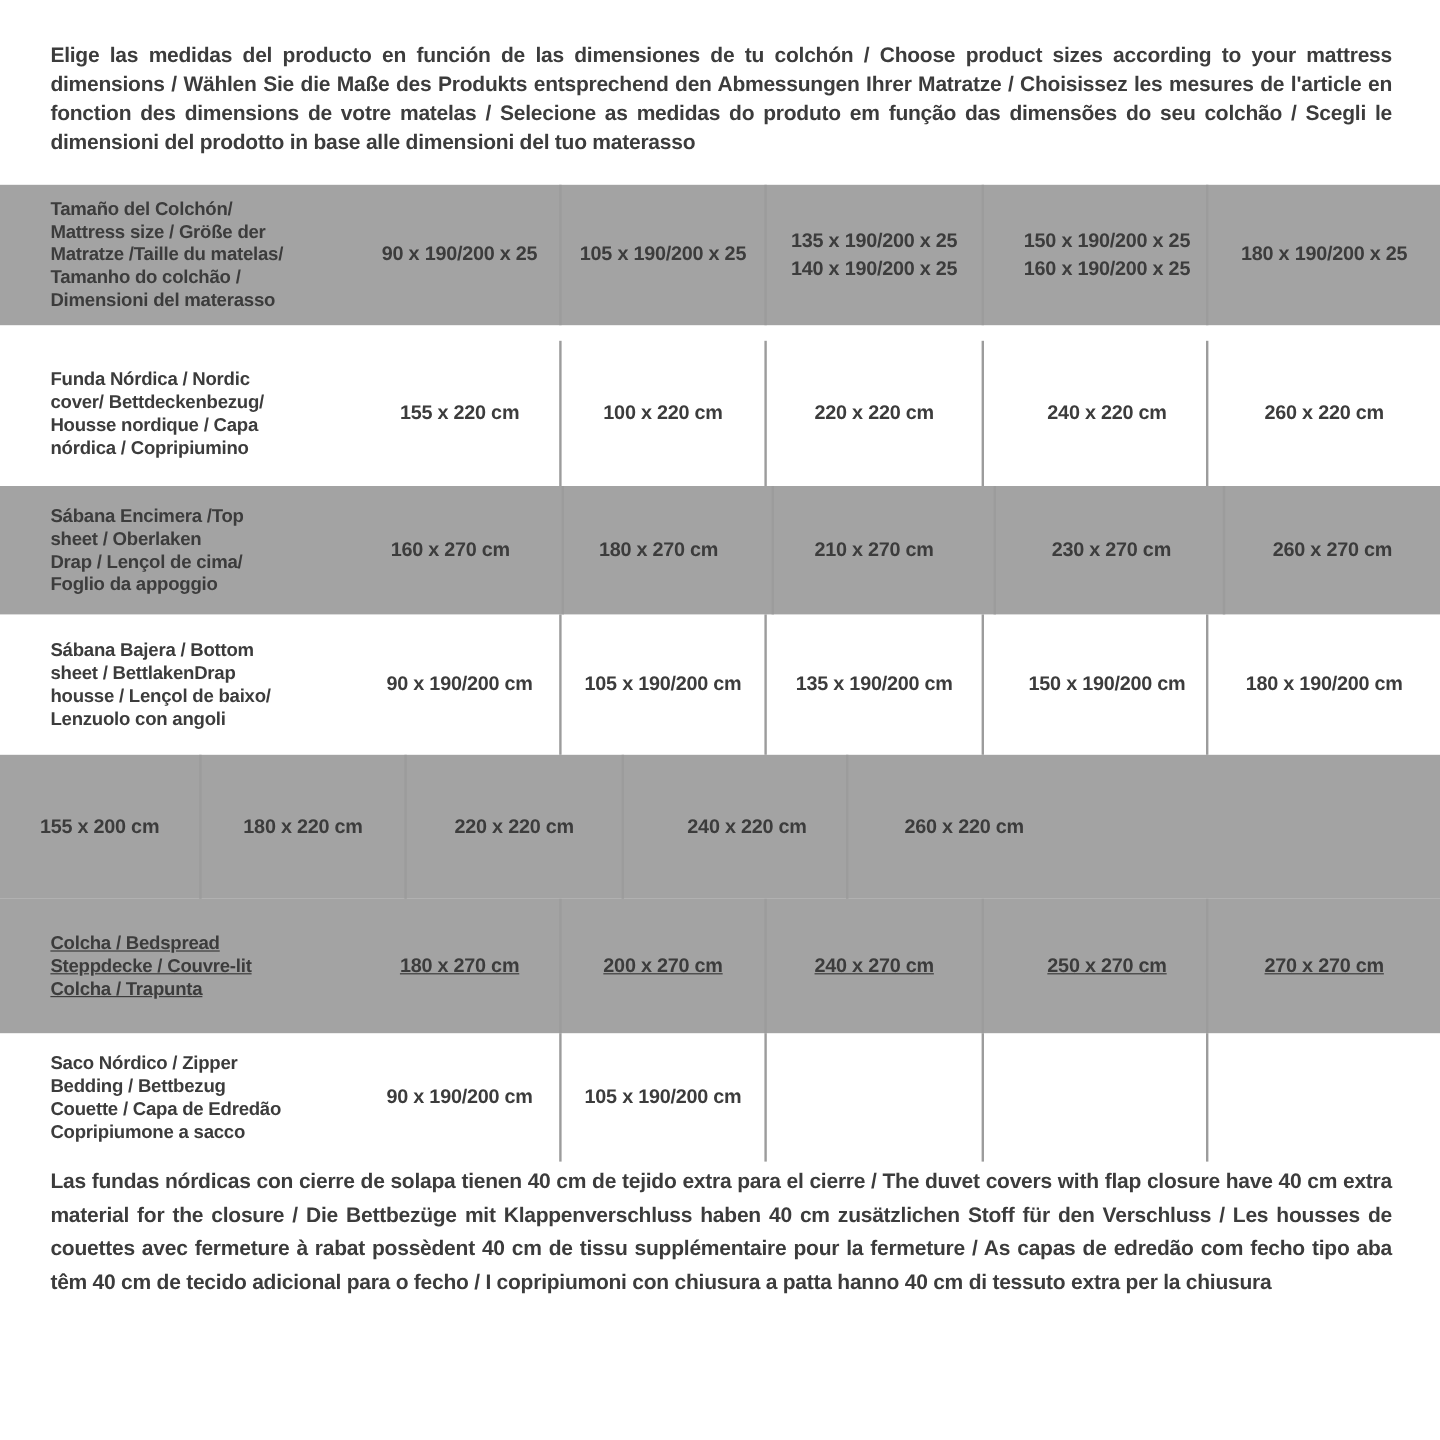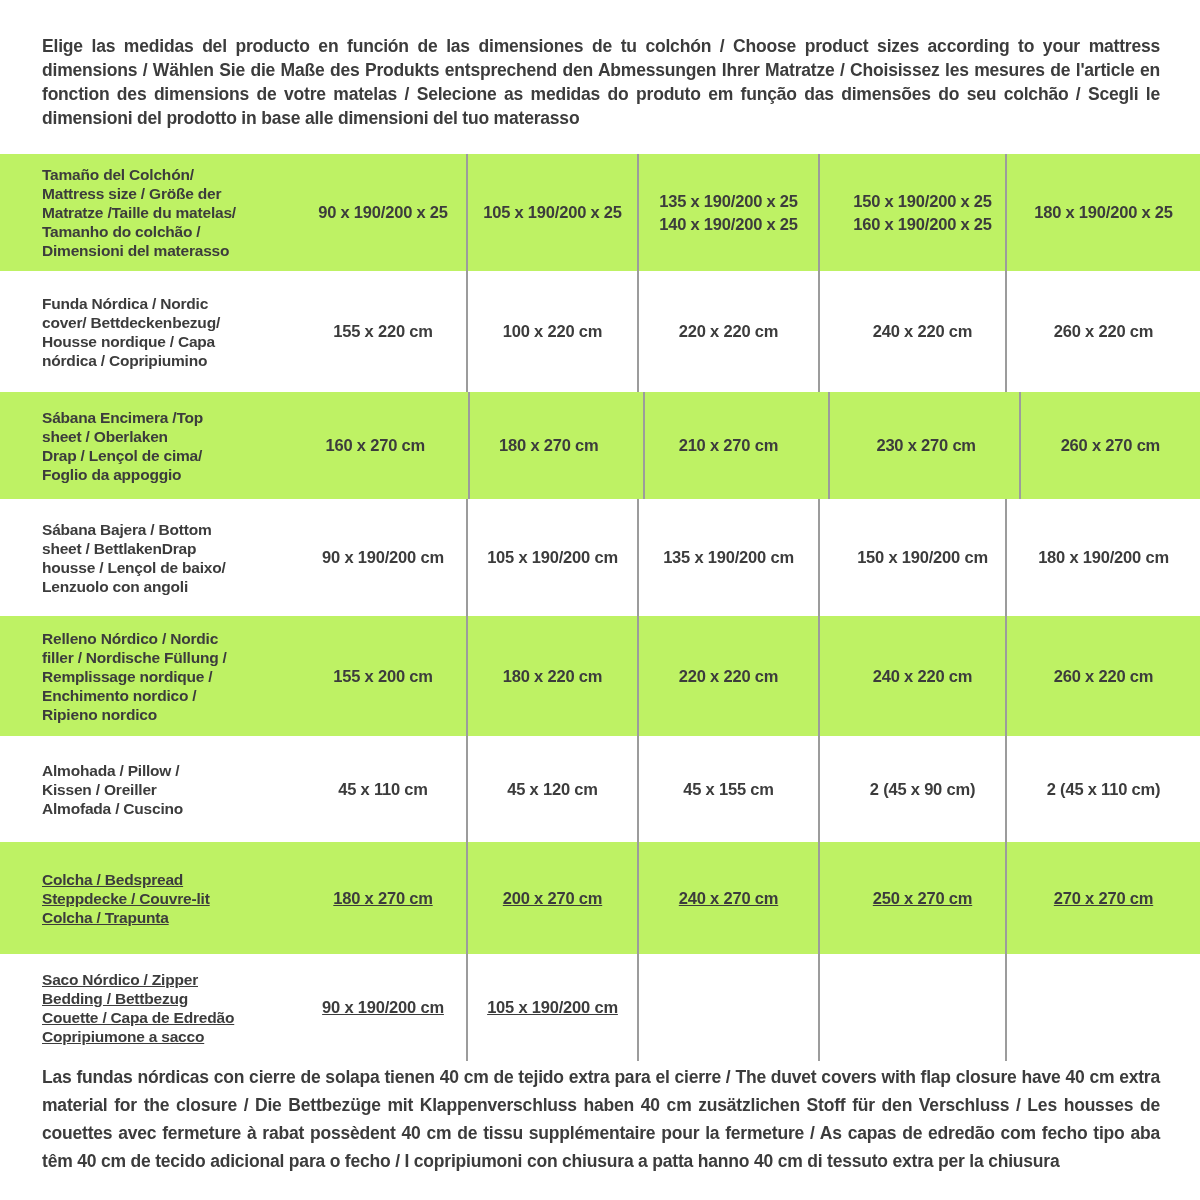--- a/index.html
+++ b/index.html
@@ -16,21 +16,21 @@
     margin: 34px 40px 0 42px;
     font-size: 17.5px;
     font-weight: bold;
     line-height: 24px;
     text-align: justify;
     letter-spacing: -0.2px;
   }
 
   .size-table { margin-top: 24px; width: 1200px; }
   .t-row { display: flex; width: 1200px; }
-  .t-row.gray { background: #bef264; }
+  .t-row.gray { background: #a3a3a3; }
 
   .cell { display: flex; align-items: center; }
   .label-cell {
     width: 300px;
     padding: 6px 8px 6px 42px;
     font-size: 15.5px;
     font-weight: bold;
     line-height: 19px;
     letter-spacing: -0.2px;
     white-space: pre-line;
@@ -44,27 +44,27 @@
     white-space: pre-line;
     line-height: 23px;
   }
   .c1 { width: 166px; }
   .c2 { width: 171px; border-left: 2px solid #9c9c9c; text-align: center; }
   .c3 { width: 181px; border-left: 2px solid #9c9c9c; }
   .c4 { width: 187px; border-left: 2px solid #9c9c9c; padding-left: 20px; }
   .c5 { width: 195px; border-left: 2px solid #9c9c9c; }
 
   .r1 { height: 117px; }
-  .r2 { height: 121px; }
+  .r2 { height: 121px; margin-top: 13px; }
   .r3 { height: 107px; gap: 16px; }
   .r4 { height: 117px; }
   .r5 { height: 120px; }
   .r6 { height: 106px; }
   .r7 { height: 112px; text-decoration: underline; }
-  .r8 { height: 107px; text-decoration: underline; }
+  .r8 { height: 107px; }
 
   .footnote {
     margin: 2px 40px 0 42px;
     font-size: 17.5px;
     font-weight: bold;
     line-height: 28px;
     text-align: justify;
     letter-spacing: -0.2px;
   }
 </style>
@@ -122,42 +122,27 @@
 housse / Lençol de baixo/
 Lenzuolo con angoli</div>
       <div class="cell value-cell c1">90 x 190/200 cm</div>
       <div class="cell value-cell c2">105 x 190/200 cm</div>
       <div class="cell value-cell c3">135 x 190/200 cm</div>
       <div class="cell value-cell c4">150 x 190/200 cm</div>
       <div class="cell value-cell c5">180 x 190/200 cm</div>
     </div>
 
     <div class="t-row gray r5">
-      <div class="cell label-cell">Relleno Nórdico / Nordic
-filler / Nordische Füllung /
-Remplissage nordique /
-Enchimento nordico /
-Ripieno nordico</div>
       <div class="cell value-cell c1">155 x 200 cm</div>
       <div class="cell value-cell c2">180 x 220 cm</div>
       <div class="cell value-cell c3">220 x 220 cm</div>
       <div class="cell value-cell c4">240 x 220 cm</div>
       <div class="cell value-cell c5">260 x 220 cm</div>
     </div>
 
-    <div class="t-row r6">
-      <div class="cell label-cell">Almohada  / Pillow /
-Kissen / Oreiller
-Almofada / Cuscino</div>
-      <div class="cell value-cell c1">45 x 110 cm</div>
-      <div class="cell value-cell c2">45 x 120 cm</div>
-      <div class="cell value-cell c3">45 x 155 cm</div>
-      <div class="cell value-cell c4">2 (45 x 90 cm)</div>
-      <div class="cell value-cell c5">2 (45 x 110 cm)</div>
-    </div>
 
     <div class="t-row gray r7">
       <div class="cell label-cell">Colcha / Bedspread
 Steppdecke / Couvre-lit
 Colcha / Trapunta</div>
       <div class="cell value-cell c1">180 x 270 cm</div>
       <div class="cell value-cell c2">200 x 270 cm</div>
       <div class="cell value-cell c3">240 x 270 cm</div>
       <div class="cell value-cell c4">250 x 270 cm</div>
       <div class="cell value-cell c5">270 x 270 cm</div>

